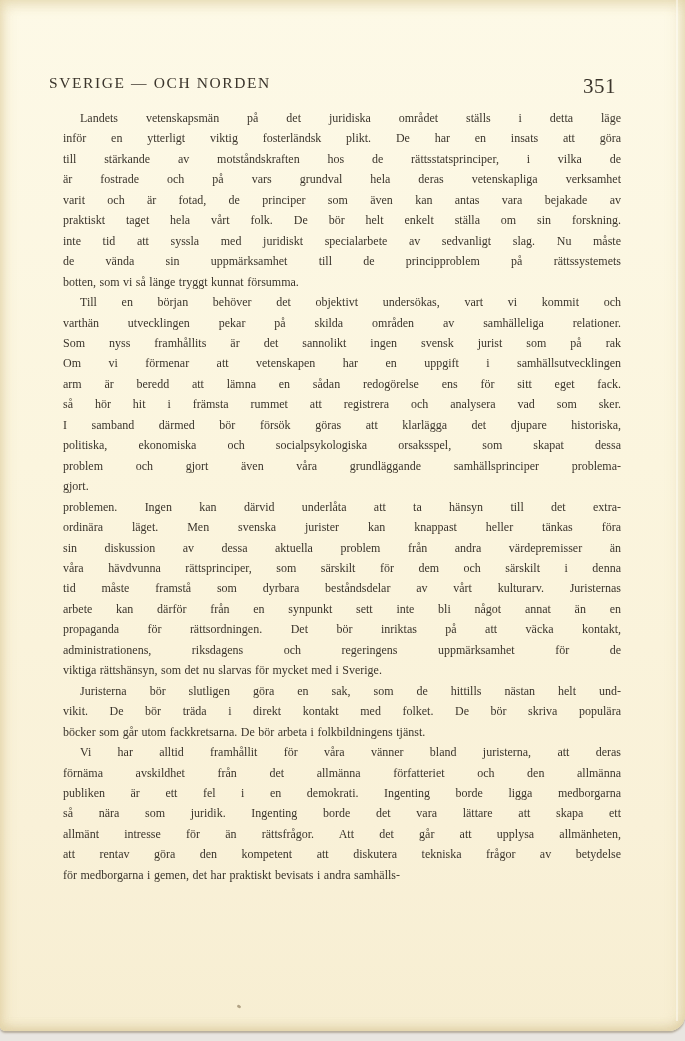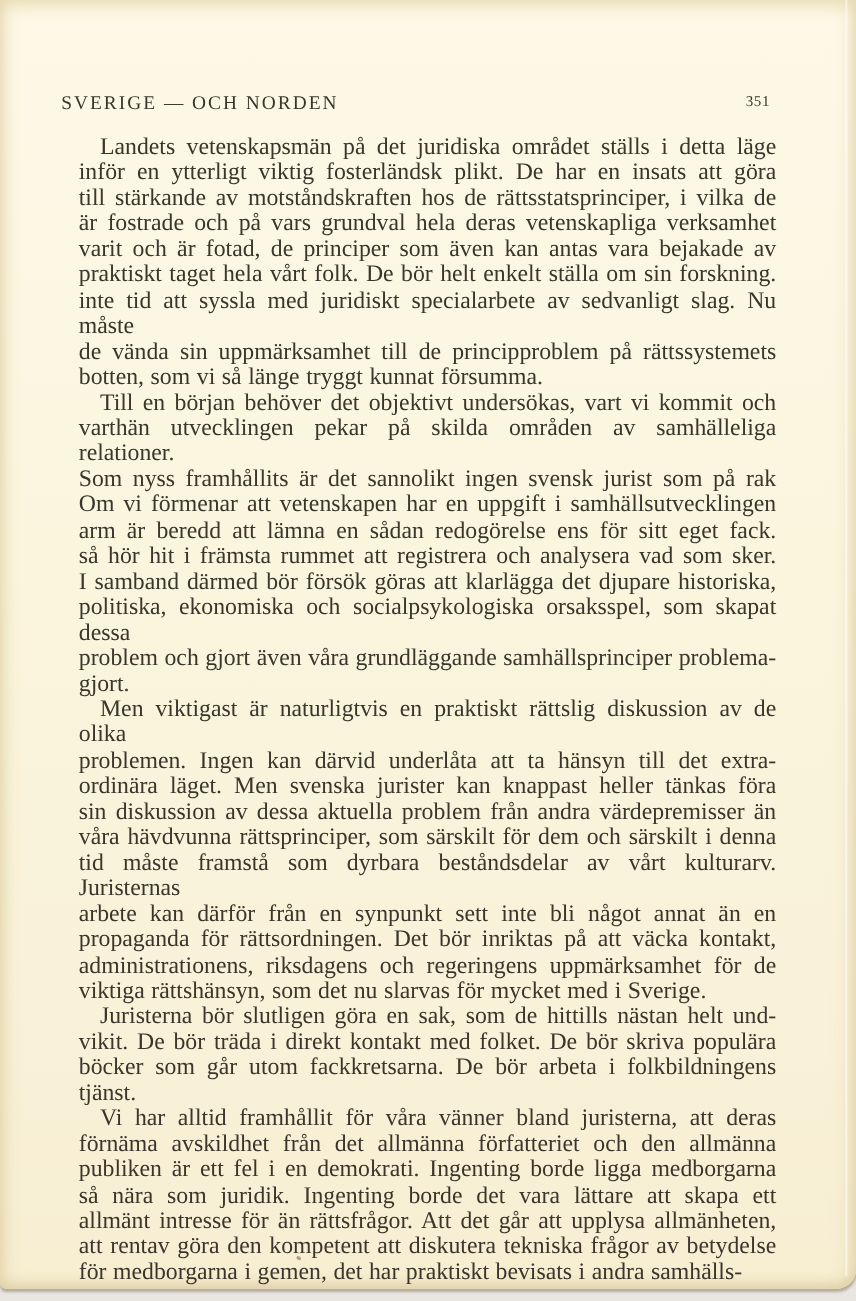--- a/index.html
+++ b/index.html
@@ -52,30 +52,30 @@
     display: block;
     text-align: left;
     font-size: 15.5px;
     letter-spacing: 1.6px;
     transform: translateX(-14px);
   }
   .header .pagenum {
     position: absolute;
     right: 5px;
     top: 0;
-    font-size: 12px;
+    font-size: 21px;
     letter-spacing: 0.5px;
   }
   .bodytext {
     position: absolute;
     top: 108px;
     left: 63px;
     width: 558px;
     color: #3b352c;
-    font-size: 19px;
+    font-size: 12px;
     line-height: 20.45px;
   }
   .para { margin: 0; padding: 0; }
   .line {
     text-align: justify;
     text-align-last: justify;
     word-spacing: 0.5px;
   }
   .line.last {
     text-align-last: left;
@@ -120,21 +120,20 @@
         <div class="line">Som nyss framhållits är det sannolikt ingen svensk jurist som på rak</div>
         <div class="line">Om vi förmenar att vetenskapen har en uppgift i samhällsutvecklingen</div>
         <div class="line">arm är beredd att lämna en sådan redogörelse ens för sitt eget fack.</div>
         <div class="line">så hör hit i främsta rummet att registrera och analysera vad som sker.</div>
         <div class="line">I samband därmed bör försök göras att klarlägga det djupare historiska,</div>
         <div class="line">politiska, ekonomiska och socialpsykologiska orsaksspel, som skapat dessa</div>
         <div class="line">problem och gjort även våra grundläggande samhällsprinciper problema-</div>
         <div class="line last">gjort.</div>
       </div>
       <div class="para">
-        <div class="line first">Men viktigast är naturligtvis en praktiskt rättslig diskussion av de olika</div>
         <div class="line">problemen. Ingen kan därvid underlåta att ta hänsyn till det extra-</div>
         <div class="line">ordinära läget. Men svenska jurister kan knappast heller tänkas föra</div>
         <div class="line">sin diskussion av dessa aktuella problem från andra värdepremisser än</div>
         <div class="line">våra hävdvunna rättsprinciper, som särskilt för dem och särskilt i denna</div>
         <div class="line">tid måste framstå som dyrbara beståndsdelar av vårt kulturarv. Juristernas</div>
         <div class="line">arbete kan därför från en synpunkt sett inte bli något annat än en</div>
         <div class="line">propaganda för rättsordningen. Det bör inriktas på att väcka kontakt,</div>
         <div class="line">administrationens, riksdagens och regeringens uppmärksamhet för de</div>
         <div class="line last">viktiga rättshänsyn, som det nu slarvas för mycket med i Sverige.</div>
       </div>

